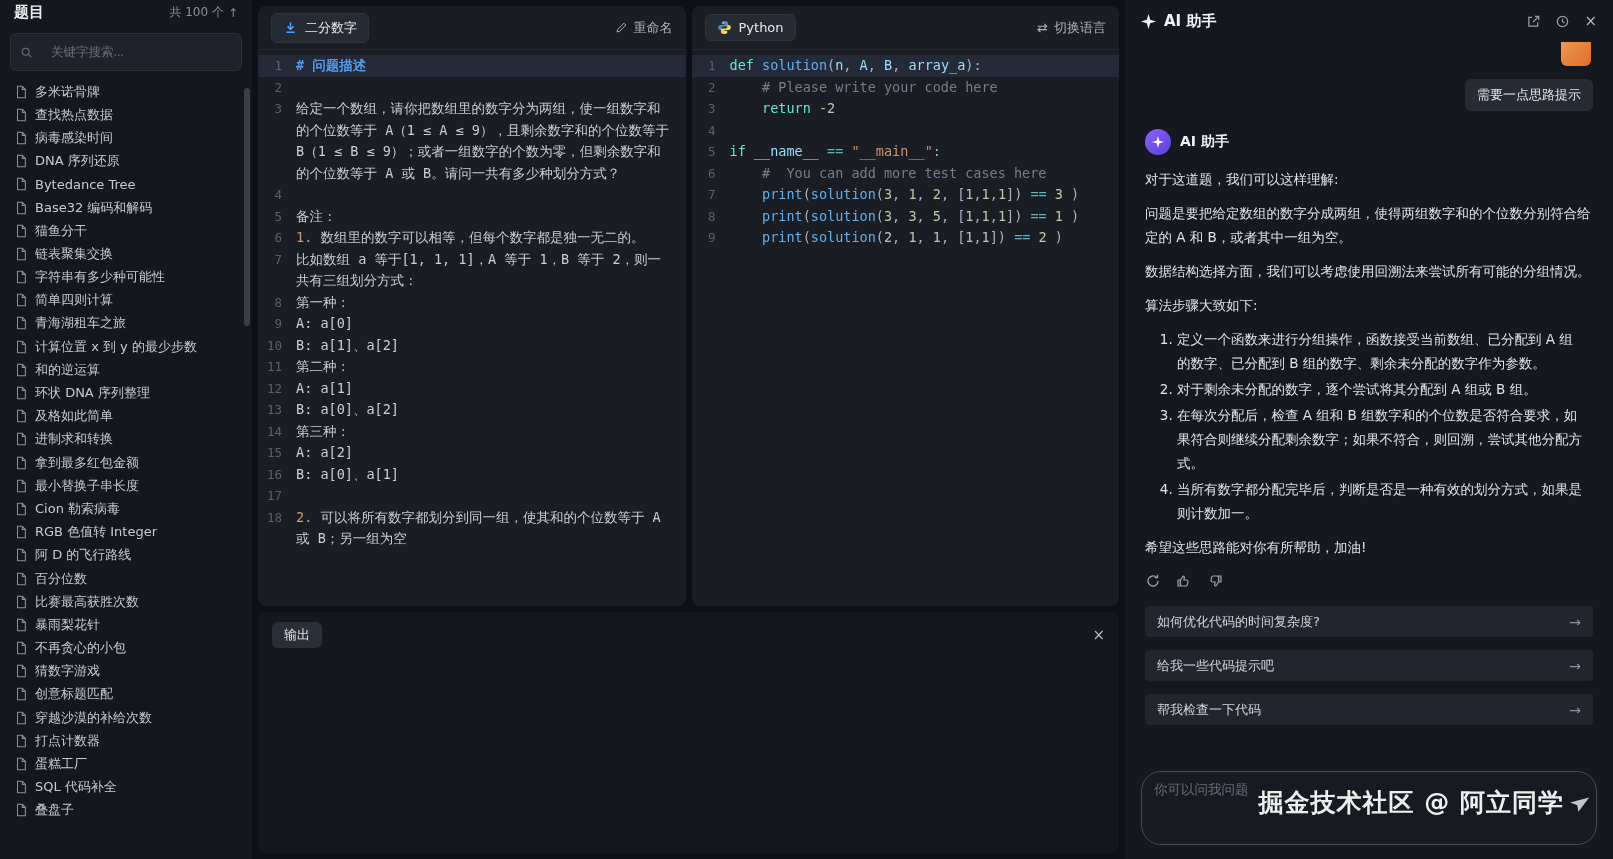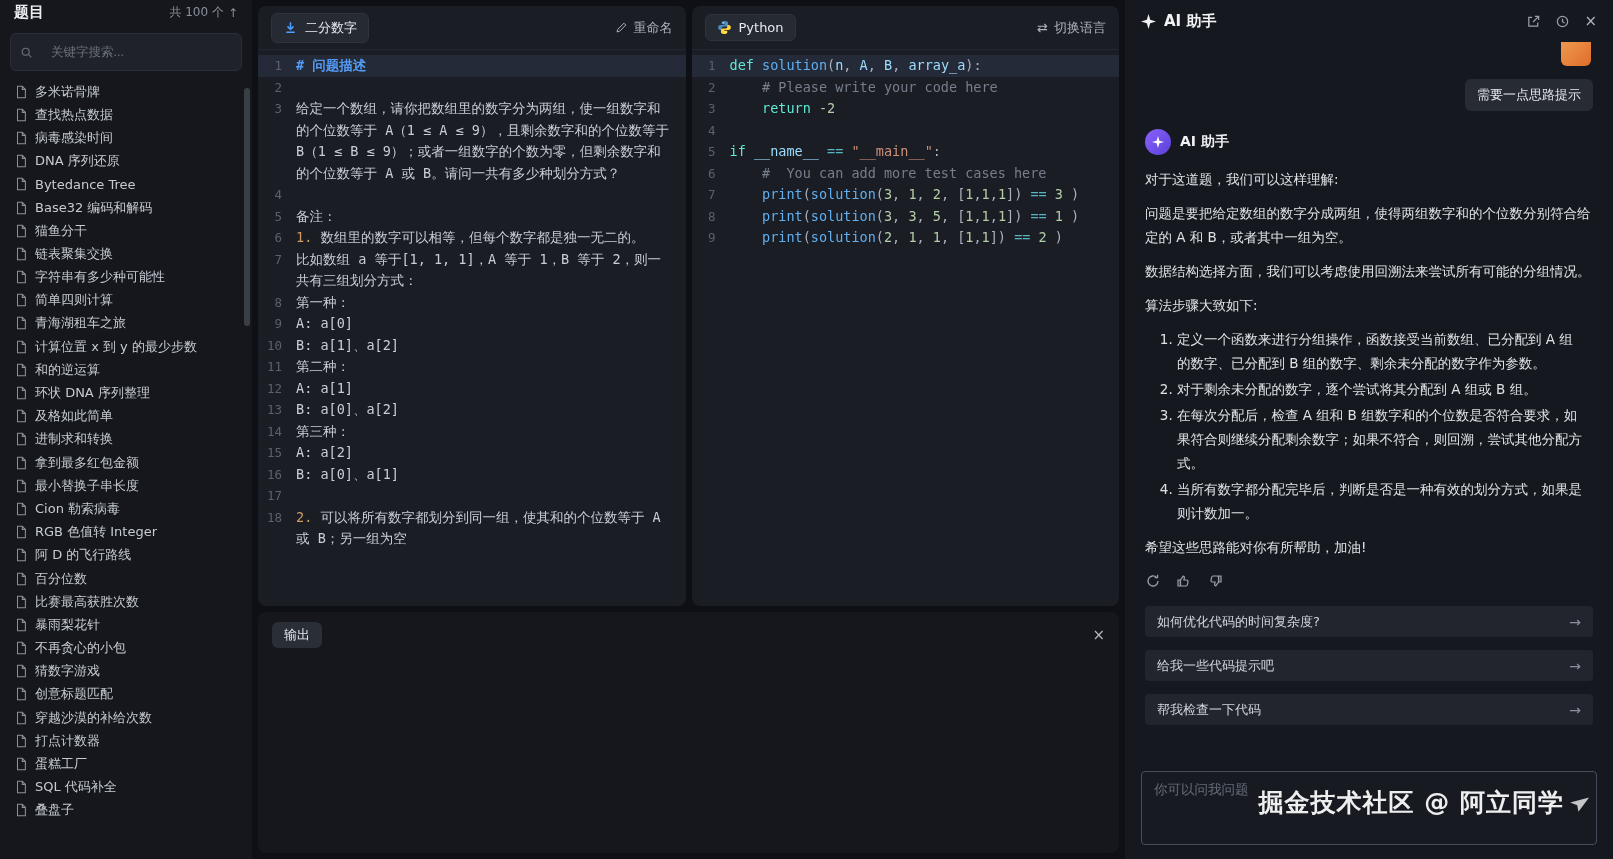--- a/index.html
+++ b/index.html
@@ -65,21 +65,21 @@
   .ai-name{font-size:14px;font-weight:700;color:#eef0f3}
   .ai-msg{margin-top:2px;font-size:13.5px;line-height:24px;color:#dfe2e7}
   .ai-msg p{margin:10px 0}
   .ai-msg ol{margin:10px 8px;padding-left:24px}
   .ai-msg li{margin:2px 0}
   .ai-actions{display:flex;gap:15px;margin-top:4px;color:#9aa0a8;align-items:center}
   .ai-actions .icon-btn{cursor:pointer;display:flex;align-items:center}
   .ai-sg{margin-top:17px;display:flex;flex-direction:column;gap:13px}
   .sg-item{height:31px;min-height:31px;background:#22252d;border-radius:4px;display:flex;align-items:center;justify-content:space-between;padding:0 12px;font-size:13px;color:#d2d6dc;cursor:pointer}
   .sg-arrow{color:#8b919c;font-size:14px}
-  .ai-input{margin:12px 16px 14px;height:74px;min-height:74px;border:1px solid #454c59;border-radius:4px;padding:9px 12px;background:#171a21}
+  .ai-input{margin:12px 16px 14px;height:74px;min-height:74px;border:1px solid #454c59;border-radius:20px;padding:9px 12px;background:#171a21}
   .ai-input textarea{width:100%;height:100%;background:transparent;border:0;outline:0;resize:none;color:#dfe2e7;font-size:13.5px;font-family:"DejaVu Sans","Liberation Sans",sans-serif}
   .ai-input textarea::placeholder{color:#666d78}
   .watermark{position:absolute;right:24px;bottom:40px;font-size:25px;font-weight:700;color:rgba(255,255,255,.93);letter-spacing:1px;pointer-events:none;display:flex;align-items:center;gap:5px;z-index:5;white-space:nowrap}
   .wm-plane{opacity:.85;transform:rotate(12deg)}
 </style>
 </head>
 <body>
 
 <div class="app">
 

